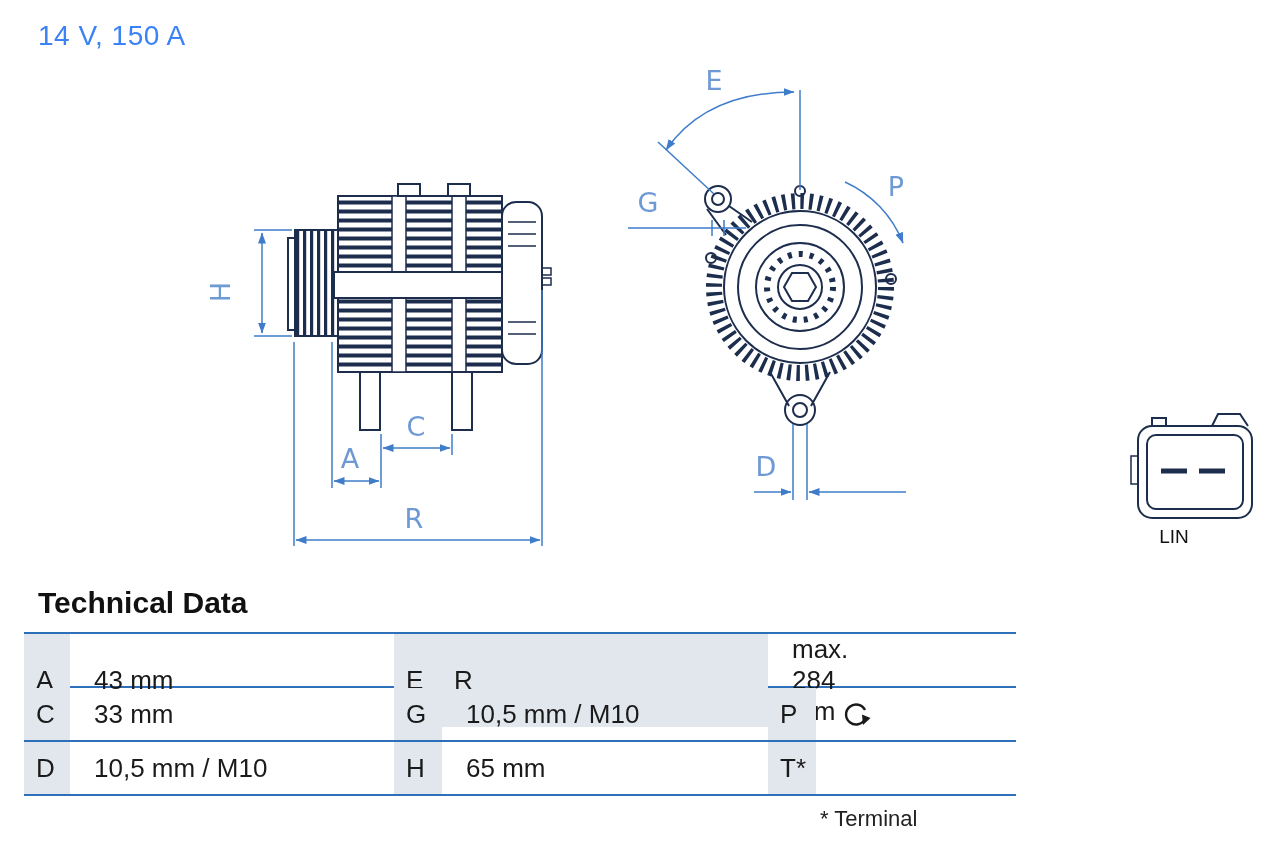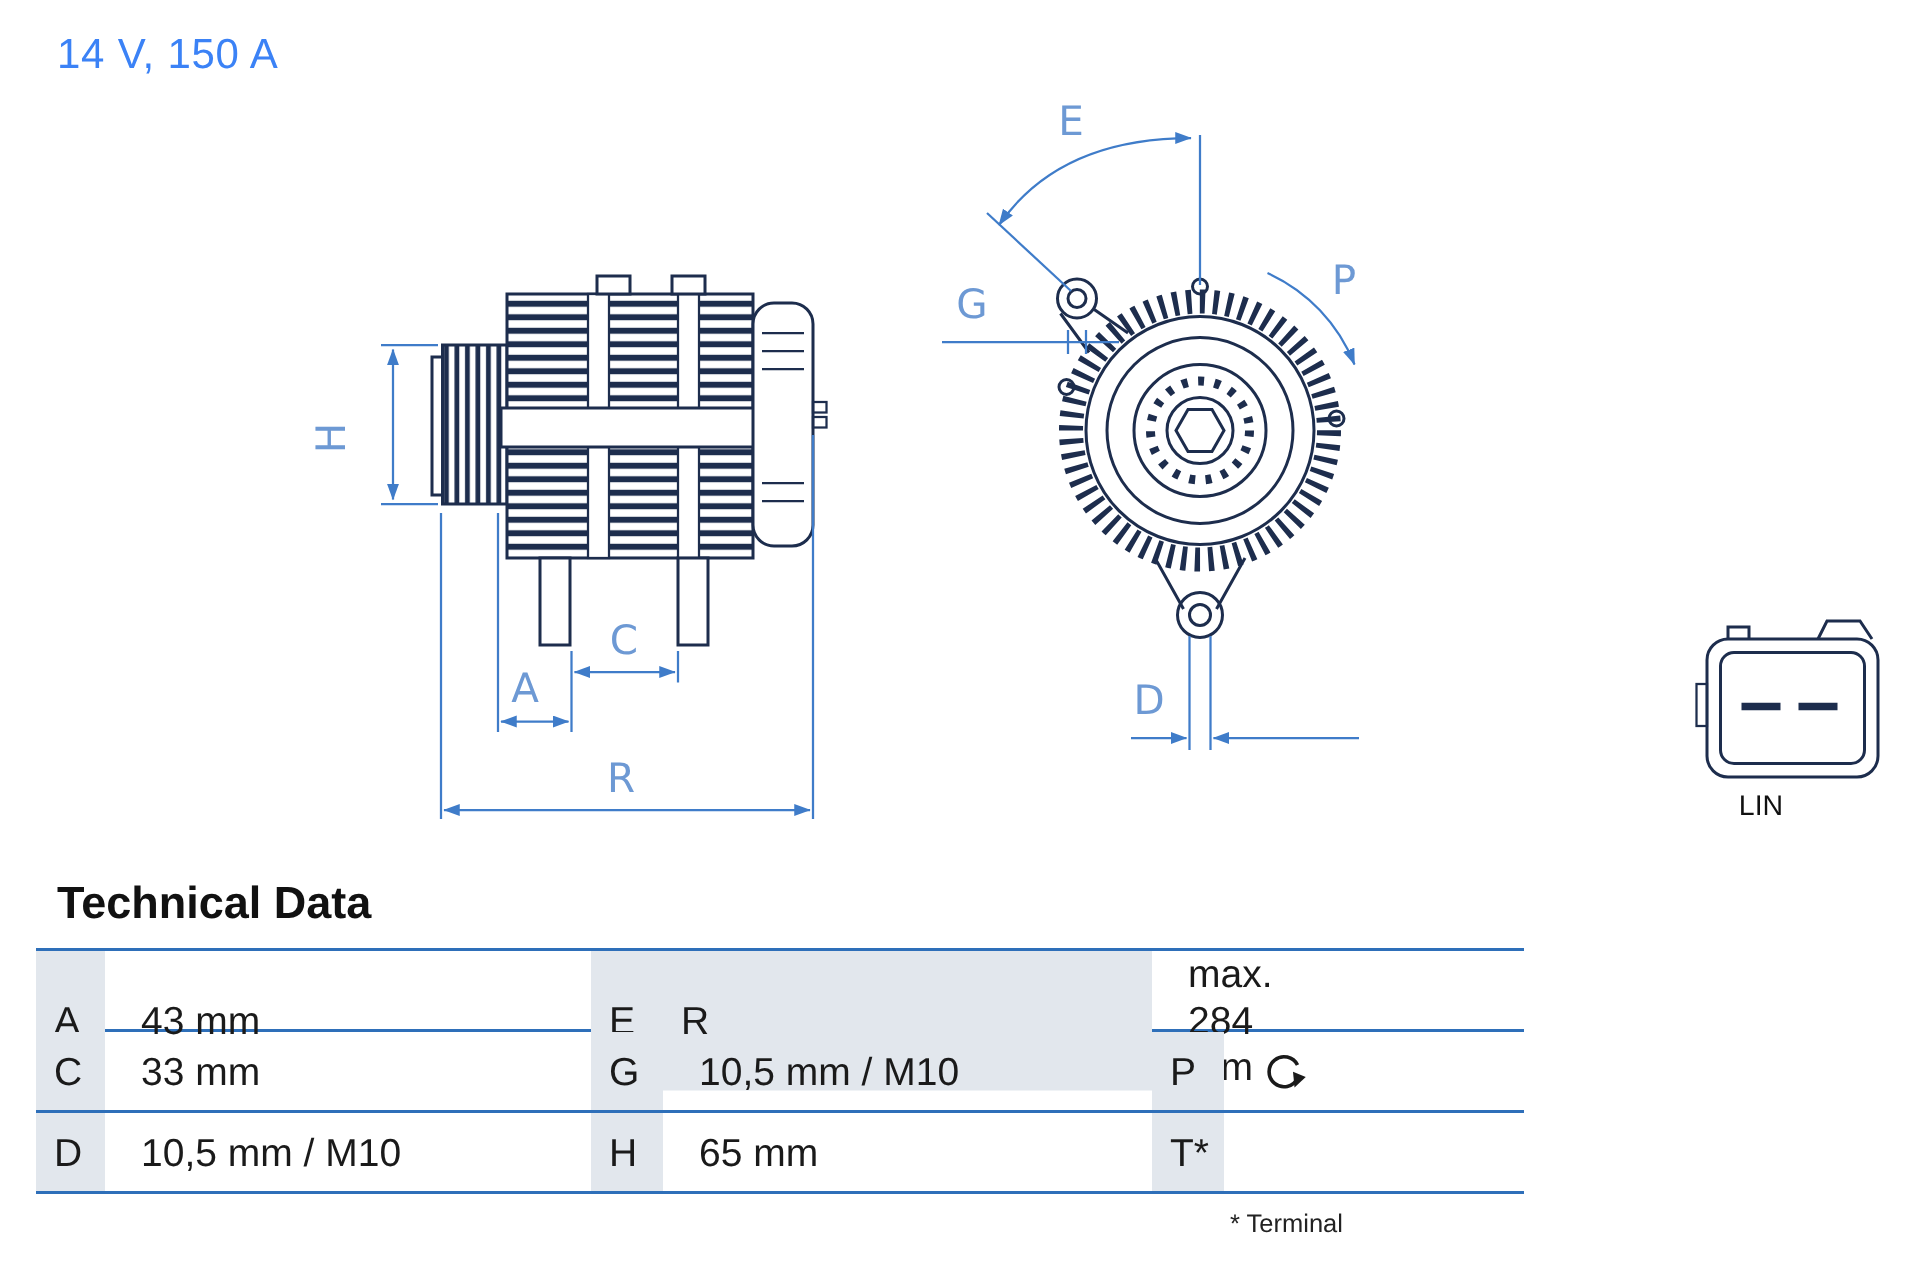--- a/index.html
+++ b/index.html
@@ -11,21 +11,21 @@
   .drawing{position:absolute;left:0;top:0;}
 
   .tech-section{position:absolute;left:0;top:586px;width:1040px;}
   .tech-title{margin:0 0 12px 38px;font-size:30px;font-weight:bold;color:#111;}
   .tech-table{margin:0 24px;border-top:2px solid #2e6fb9;}
   .tech-row{display:grid;grid-template-columns:46px 324px 48px 326px 48px 1fr;
             border-bottom:2px solid #2e6fb9;height:52px;font-size:26px;color:#1a1a1a;}
   .cell{display:flex;align-items:center;}
   .key{background:#e2e7ed;padding-left:12px;}
   .val{padding-left:24px;}
-  .footnote{margin:10px 0 0 820px;font-size:17px;color:#222;}
+  .footnote{margin:10px 0 0 820px;font-size:22px;color:#222;}
 
   .dim-label{font-size:27px;fill:#6d99d4;font-family:"DejaVu Sans",sans-serif;}
   .lin-label{font-size:19px;fill:#111;font-family:"Liberation Sans",sans-serif;}
 </style>
 </head>
 <body>
 
 <div class="rating">14 V, 150 A</div>
 
 <svg class="drawing" width="1280" height="580" viewBox="0 0 1280 580">

